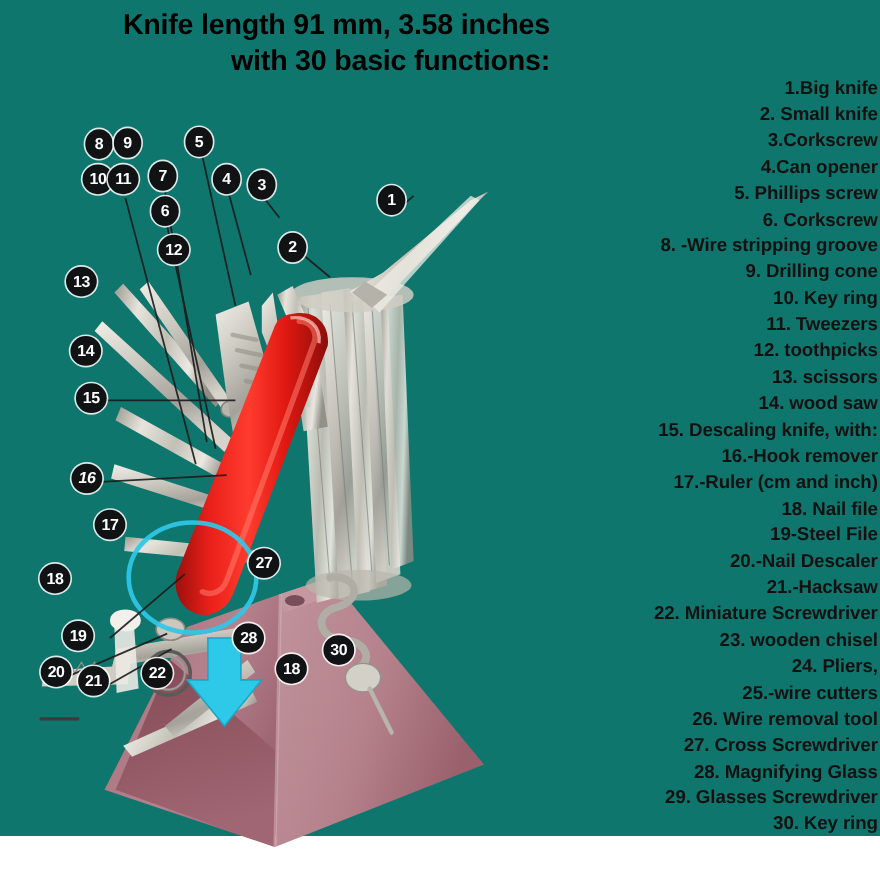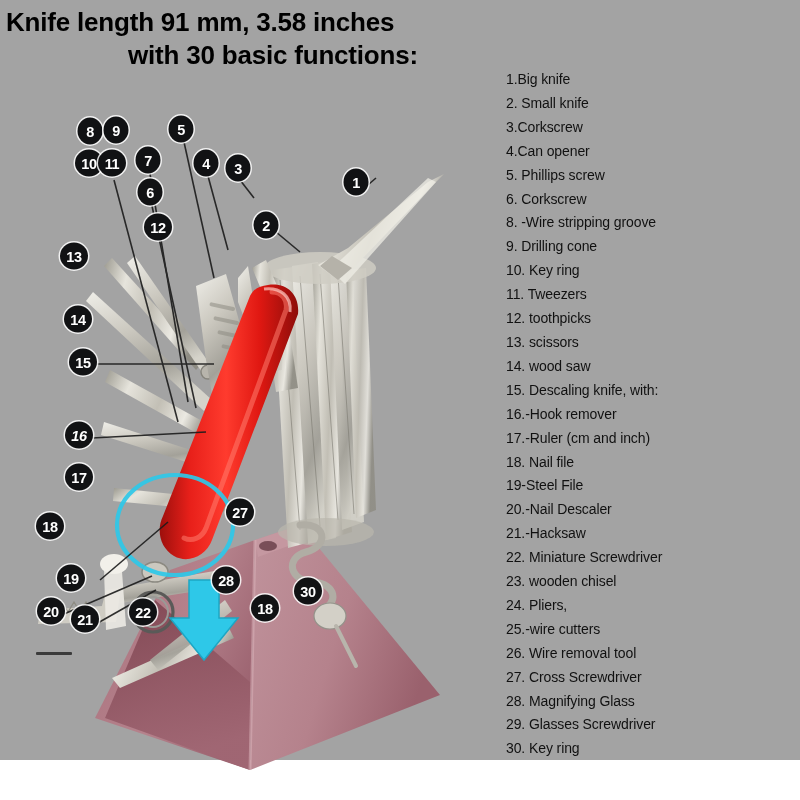--- a/index.html
+++ b/index.html
@@ -1,38 +1,38 @@
 <!DOCTYPE html>
 <html><head>
 <meta charset="utf-8">
 <style>
   html,body{margin:0;padding:0;background:#fff;}
   body{
     width:800px;height:800px;overflow:hidden;position:relative;
     font-family:"Liberation Sans", sans-serif;
     color:#000;
   }
-  #root{position:relative;width:800px;height:760px;background:#a3a3a3;}
+  #root{position:relative;width:800px;height:760px;background:#0f766e;text-align:right;}
 
   
   .title-block{
     position:absolute;left:0;top:6px;width:500px;
     font-weight:bold;font-size:26px;line-height:1.28;
     letter-spacing:-0.2px;
   }
   .title-line{display:block;white-space:nowrap;}
   .title-line.l1{padding-left:6px;}
   .title-line.l2{padding-left:128px;}
 
   
   .legend{
     position:absolute;left:506px;top:68px;width:292px;
   }
   .legend-item{
-    font-size:14px;font-weight:normal;line-height:23.9px;
+    font-size:17px;font-weight:bold;line-height:23.9px;
     white-space:nowrap;color:#111;
     letter-spacing:-0.1px;
   }
 
   
   .photo{
     position:absolute;left:0;top:70px;width:500px;height:700px;
     overflow:hidden;
   }
   .photo svg{display:block;}
@@ -245,21 +245,21 @@
       <div class="marker" style="left: 148px; top: 160px;">7</div>
       <div class="marker" style="left: 90px; top: 131px;">8</div>
       <div class="marker" style="left: 116px; top: 130px;">9</div>
       <div class="marker wide" style="left: 89px; top: 163px;">10</div>
       <div class="marker wide" style="left: 112px; top: 163px;">11</div>
       <div class="marker wide" style="left: 112px; top: 227px; margin-left: 46px;">12</div>
       <div class="marker wide" style="left: 74px; top: 256px;">13</div>
       <div class="marker wide" style="left: 78px; top: 319px;">14</div>
       <div class="marker wide" style="left: 83px; top: 362px;">15</div>
       <div class="marker wide" style="left: 79px; top: 435px; font-style: italic;">16</div>
-      <div class="marker wide" style="left: 79px; top: 477px;">17</div>
+      <div class="marker wide" style="left: 100px; top: 477px;">17</div>
       <div class="marker wide" style="left: 50px; top: 526px;">18</div>
       <div class="marker wide" style="left: 71px; top: 578px;">19</div>
       <div class="marker wide" style="left: 51px; top: 611px;">20</div>
       <div class="marker wide" style="left: 85px; top: 619px;">21</div>
       <div class="marker wide" style="left: 143px; top: 612px;">22</div>
       <div class="marker wide" style="left: 240px; top: 512px;">27</div>
       <div class="marker wide" style="left: 226px; top: 580px;">28</div>
       <div class="marker wide" style="left: 265px; top: 608px;">18</div>
       <div class="marker wide" style="left: 308px; top: 591px;">30</div>
     </div>

